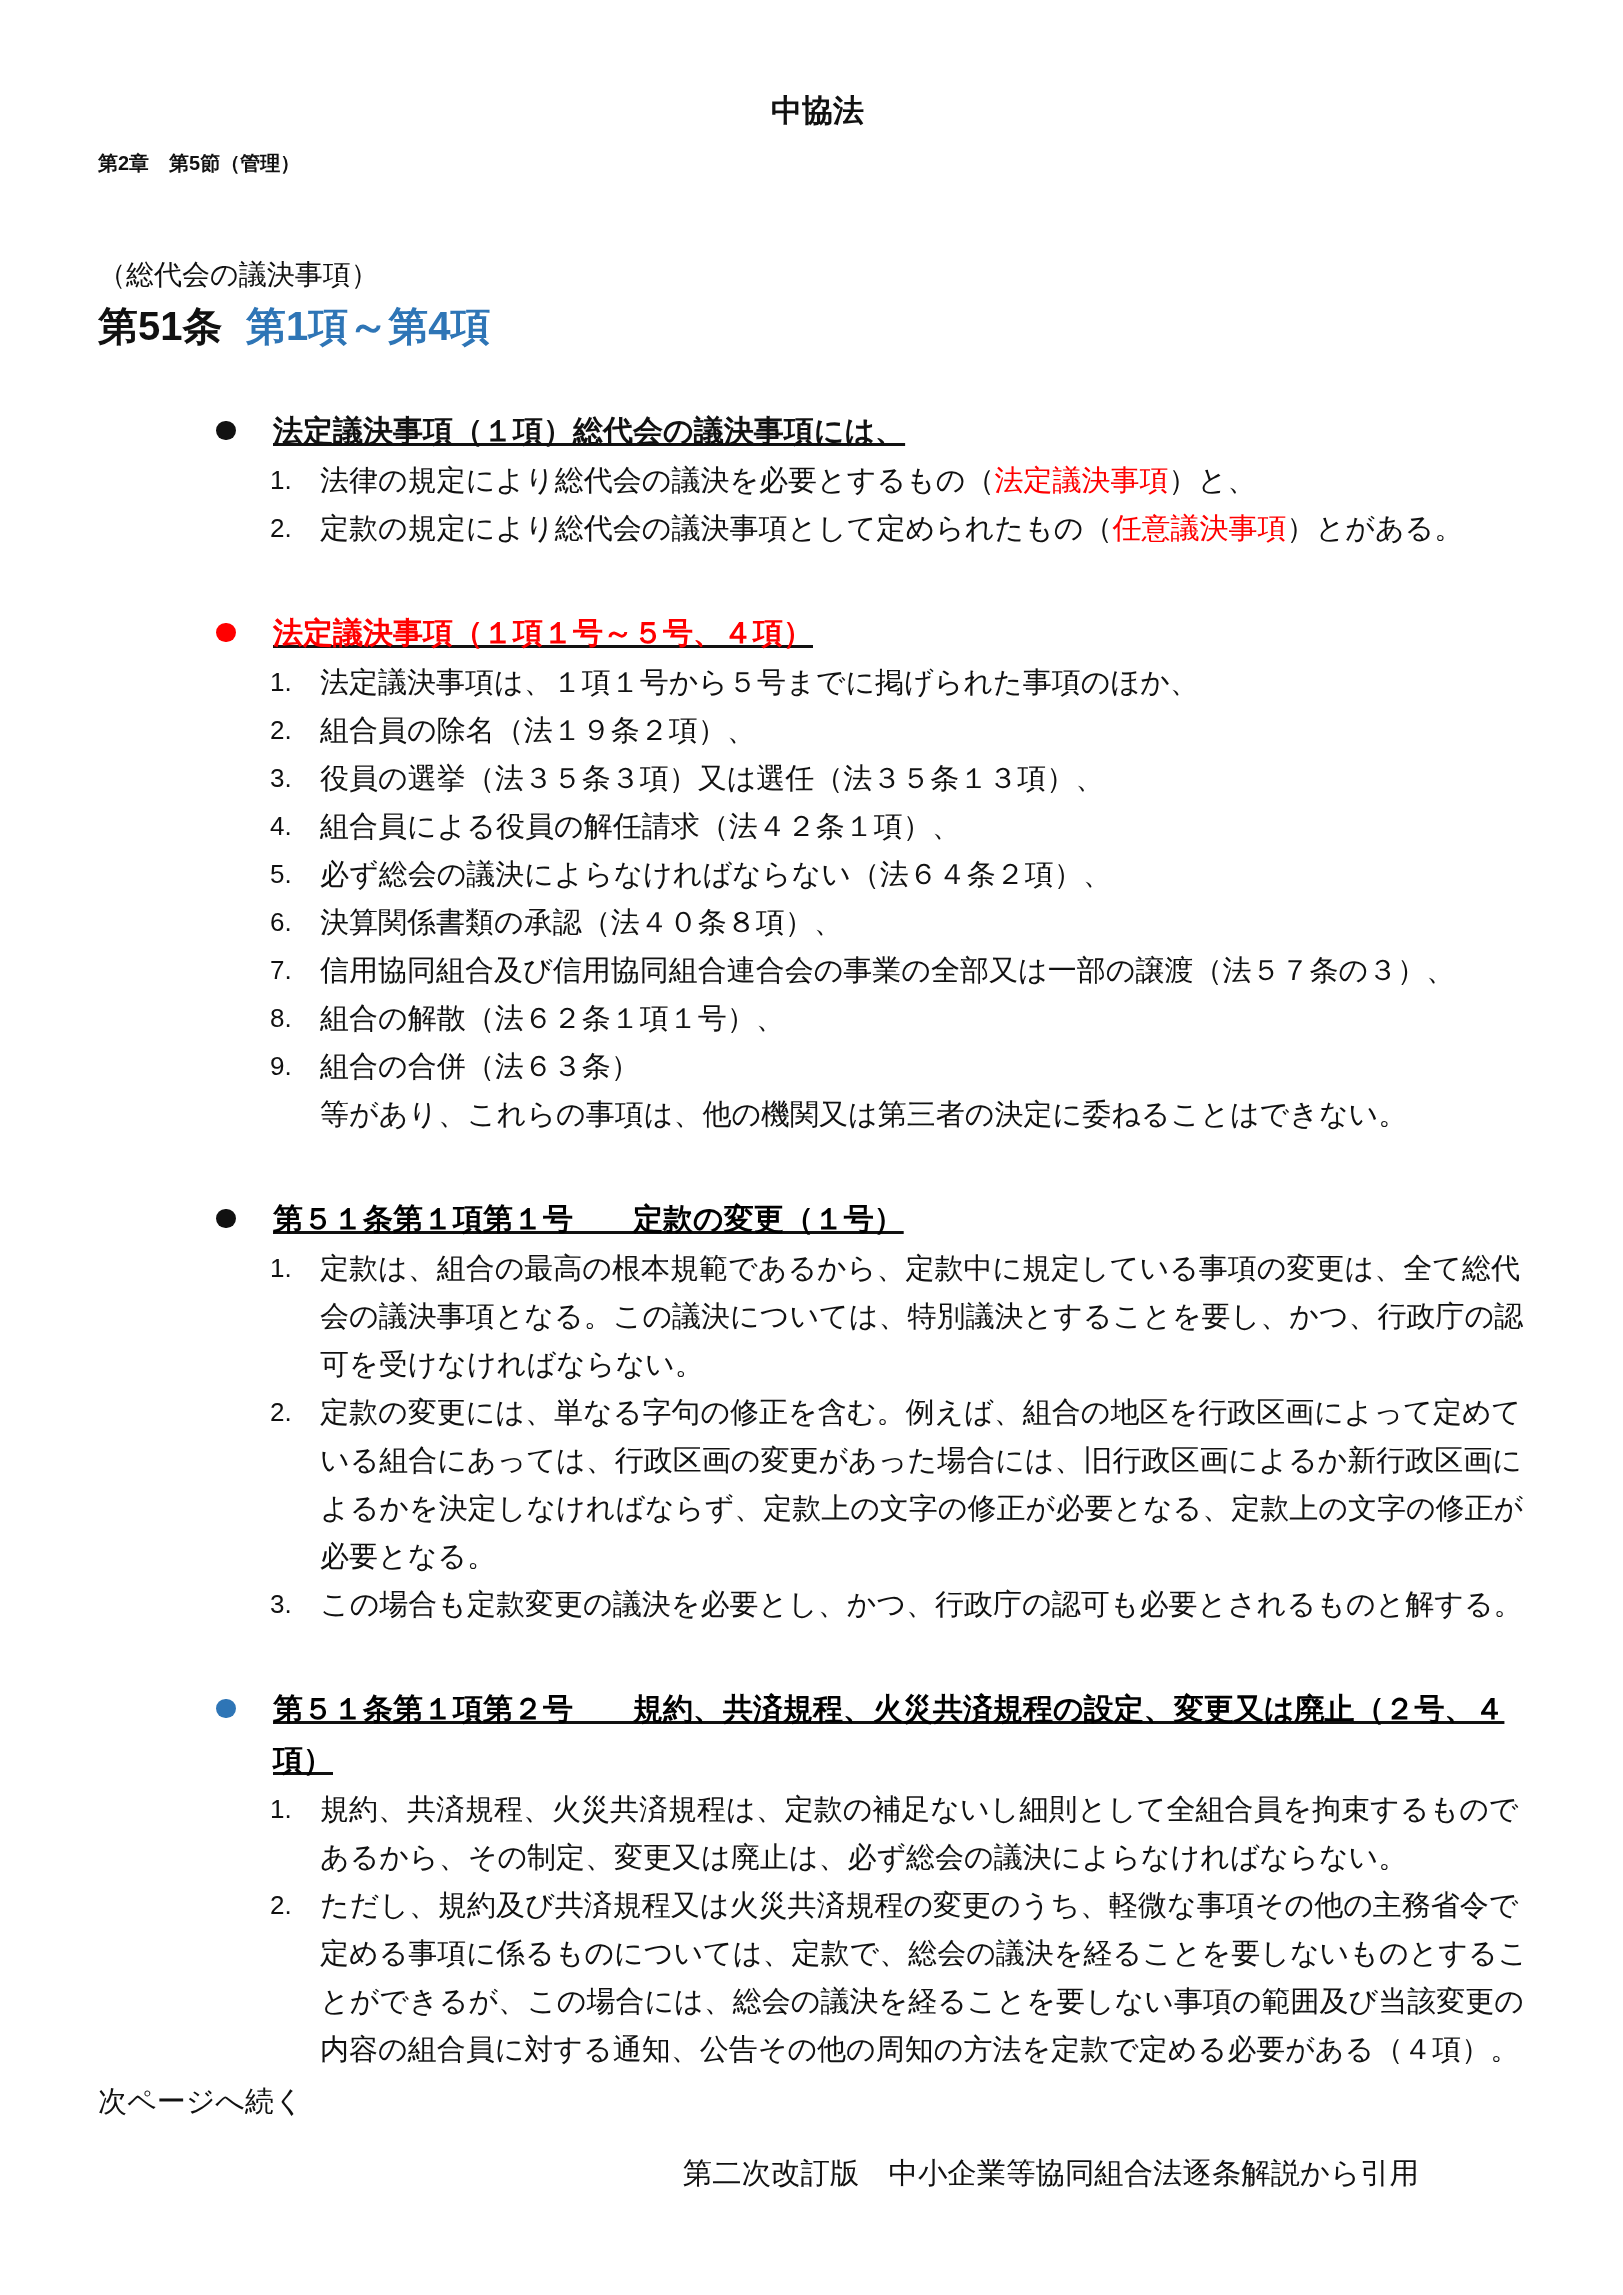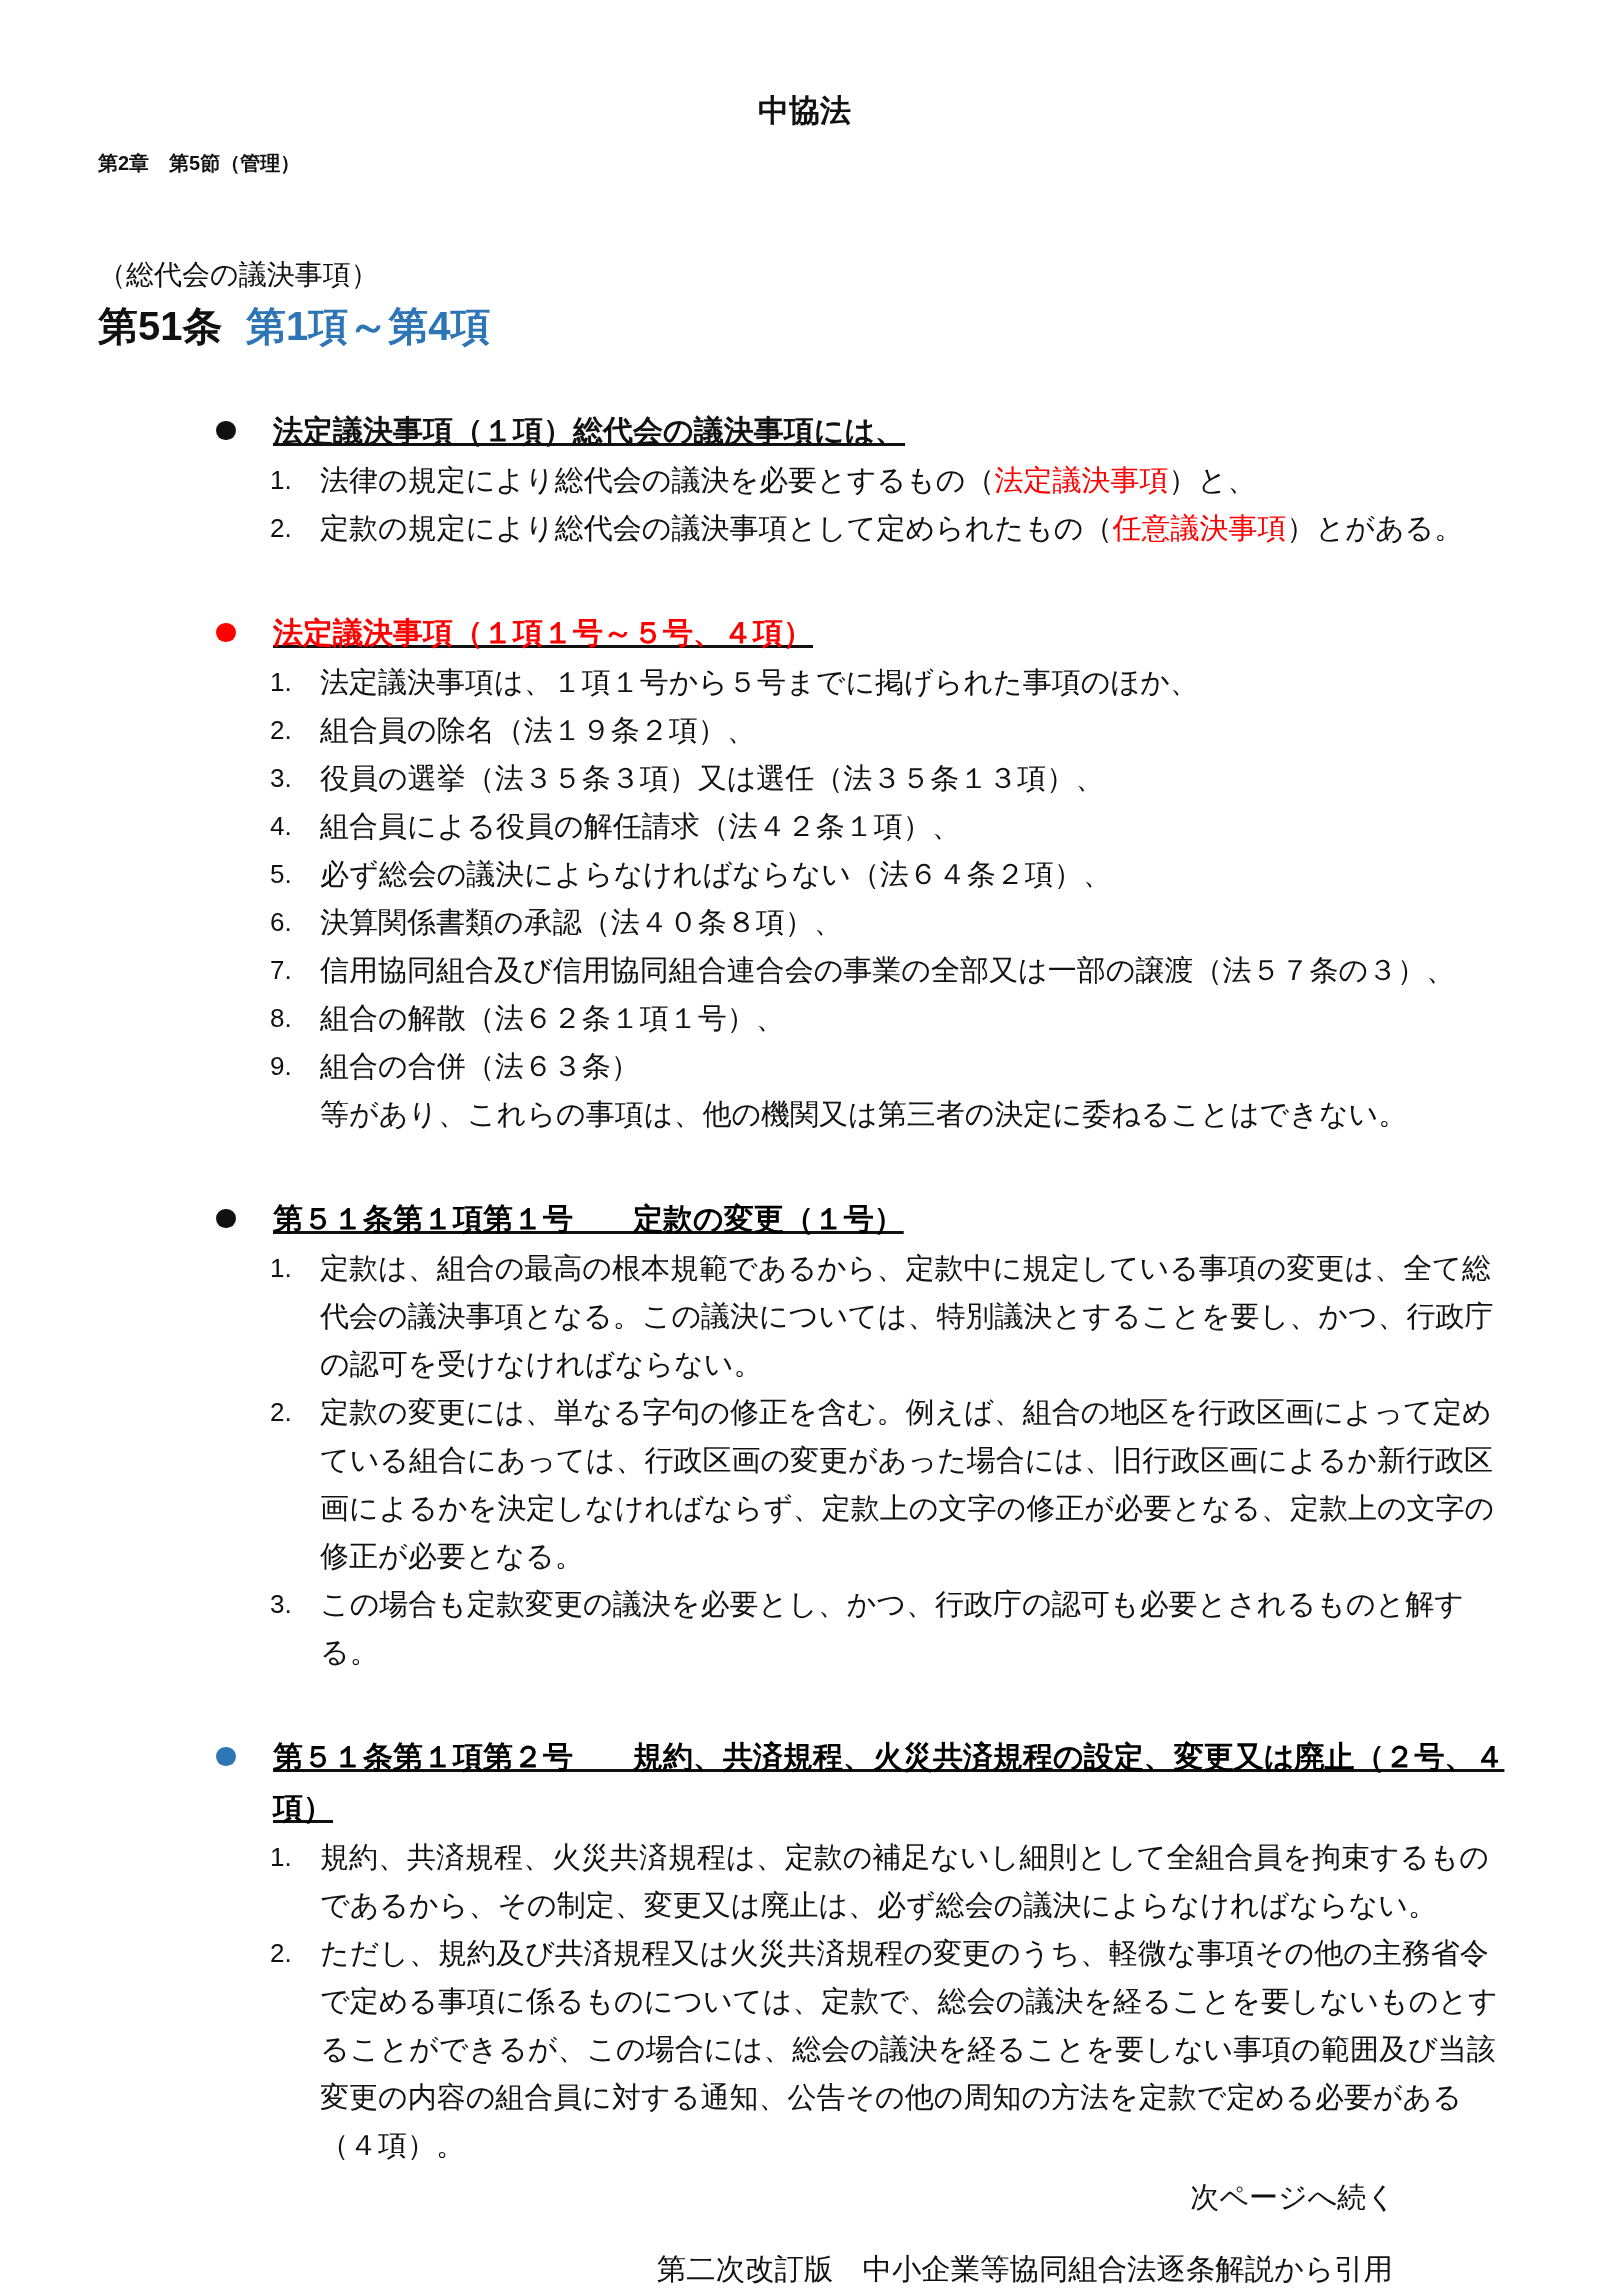--- a/index.html
+++ b/index.html
@@ -1,21 +1,21 @@
 <!DOCTYPE html>
 <html style="font-size:10.5px"><head>
 <meta charset="utf-8">
 <style>
   html, body { margin: 0; padding: 0; background: #ffffff; }
   .page {
     position: relative;
     width: 1623px;
     height: 2295px;
     box-sizing: border-box;
-    padding: 85px 112px 0 98px;
+    padding: 85px 86px 0 98px;
     background: #ffffff;
     font-family: "Liberation Sans", "DejaVu Sans", sans-serif;
     color: #111111;
     font-size: 29px;
     line-height: 48px;
     overflow: hidden;
   }
   .title {
     text-align: center;
     font-size: 31px;
@@ -66,21 +66,21 @@
   }
   .num {
     width: 50px; flex: 0 0 50px;
     font-size: 26px;
   }
   .txt { flex: 1; max-width: 1217px; }
   .c-red  { color: #FF0000; }
   .c-blue { color: #000000; }
   .c-black { color: #111111; }
   .continuation {
-    text-align: right;
+    text-align: left;
     padding-right: 115px;
     margin-top: 3.9px;
     font-size: 29px;
   }
   .footer {
     text-align: right;
     padding-right: 118px;
     margin-top: 24px;
     font-size: 29.4px;
   }

